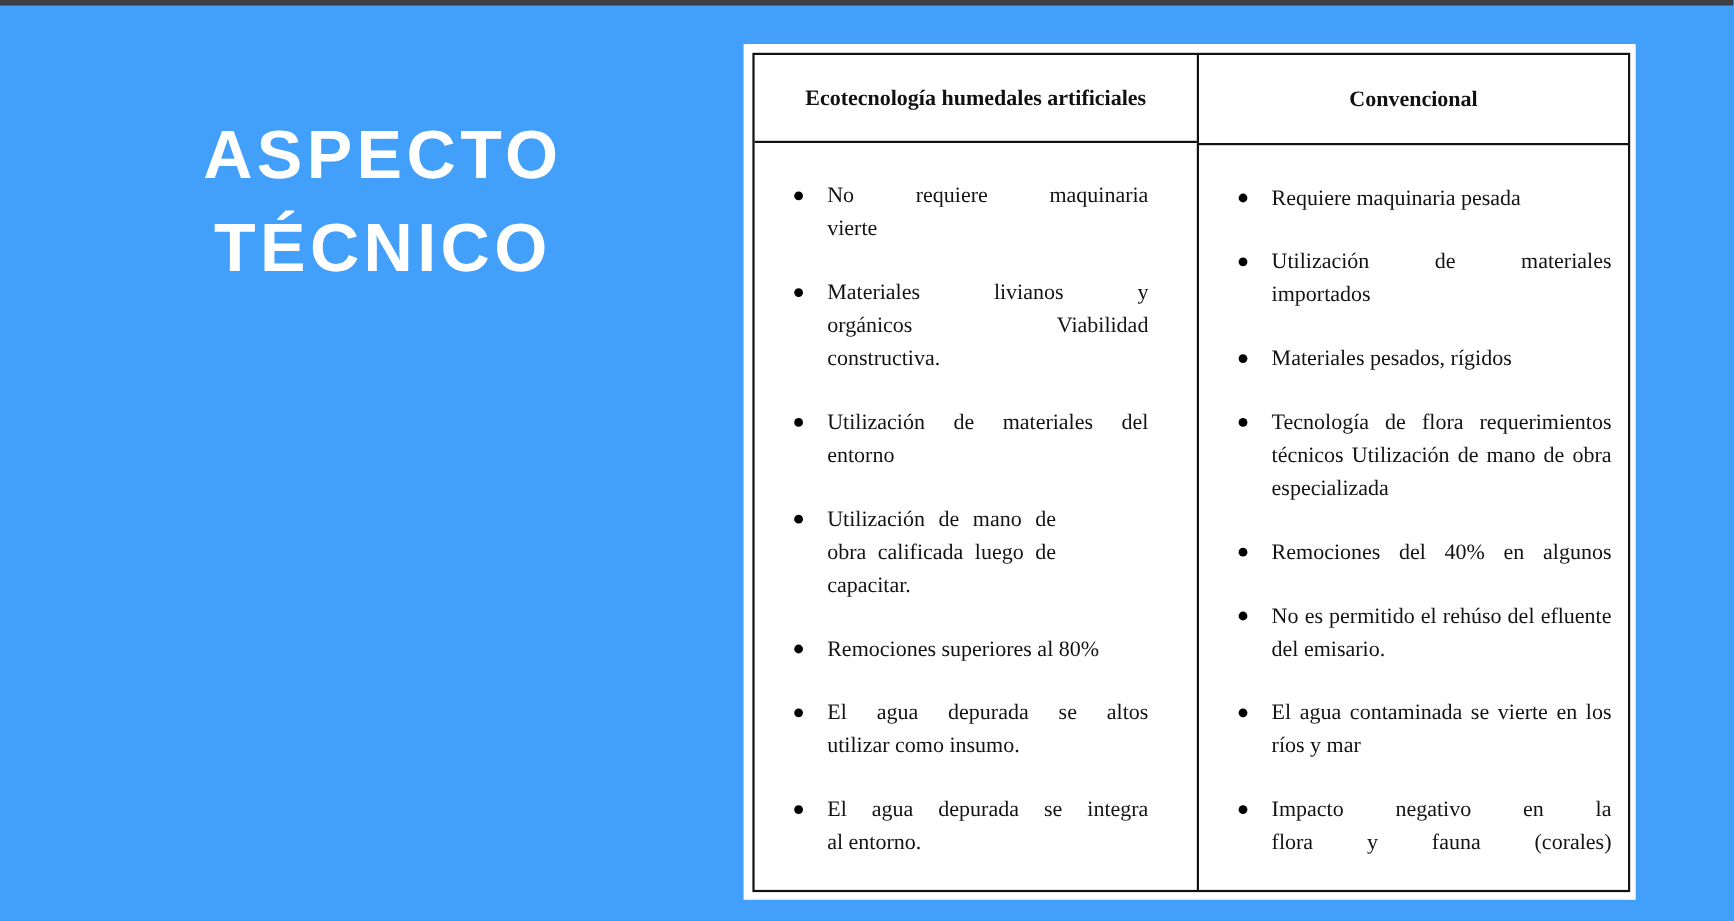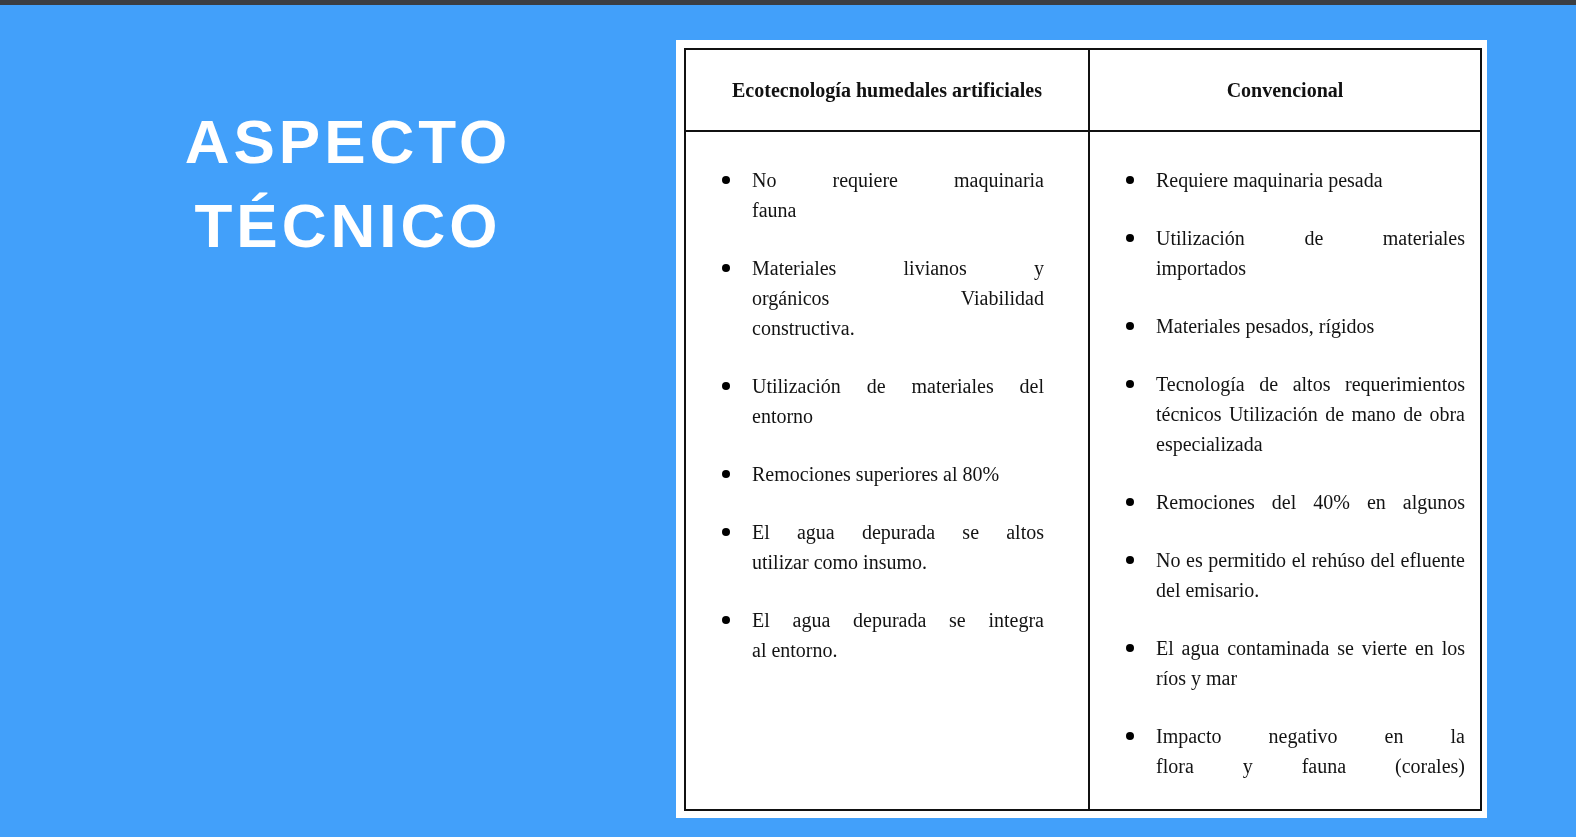--- a/index.html
+++ b/index.html
@@ -86,30 +86,35 @@
 
 <div class="card">
   <div class="cmp-table">
 
     <div class="t-col t-col-left">
       <div class="t-head">Ecotecnología humedales artificiales</div>
       <div class="t-body">
         <ul class="items">
           <li class="item">
               <span class="ln j">No requiere maquinaria</span>
-              <span class="ln">fauna</span>
+              <span class="ln">vierte</span>
             </li>
           <li class="item">
               <span class="ln j">Materiales livianos y</span>
               <span class="ln j">orgánicos Viabilidad</span>
               <span class="ln">constructiva.</span>
             </li>
           <li class="item">
               <span class="ln j">Utilización de materiales del</span>
               <span class="ln">entorno</span>
+            </li>
+          <li class="item narrow">
+              <span class="ln j">Utilización de mano de</span>
+              <span class="ln j">obra calificada luego de</span>
+              <span class="ln">capacitar.</span>
             </li>
           <li class="item">
               <span class="ln">Remociones superiores al 80%</span>
             </li>
           <li class="item">
               <span class="ln j">El agua depurada se altos</span>
               <span class="ln">utilizar como insumo.</span>
             </li>
           <li class="item">
               <span class="ln j">El agua depurada se integra</span>
@@ -127,21 +132,21 @@
               <span class="ln">Requiere maquinaria pesada</span>
             </li>
           <li class="item">
               <span class="ln j">Utilización de materiales</span>
               <span class="ln">importados</span>
             </li>
           <li class="item">
               <span class="ln">Materiales pesados, rígidos</span>
             </li>
           <li class="item">
-              <span class="ln j">Tecnología de altos requerimientos</span>
+              <span class="ln j">Tecnología de flora requerimientos</span>
               <span class="ln j">técnicos Utilización de mano de obra</span>
               <span class="ln">especializada</span>
             </li>
           <li class="item">
               <span class="ln j">Remociones del 40% en algunos casos</span>
             </li>
           <li class="item">
               <span class="ln j">No es permitido el rehúso del efluente</span>
               <span class="ln">del emisario.</span>
             </li>

